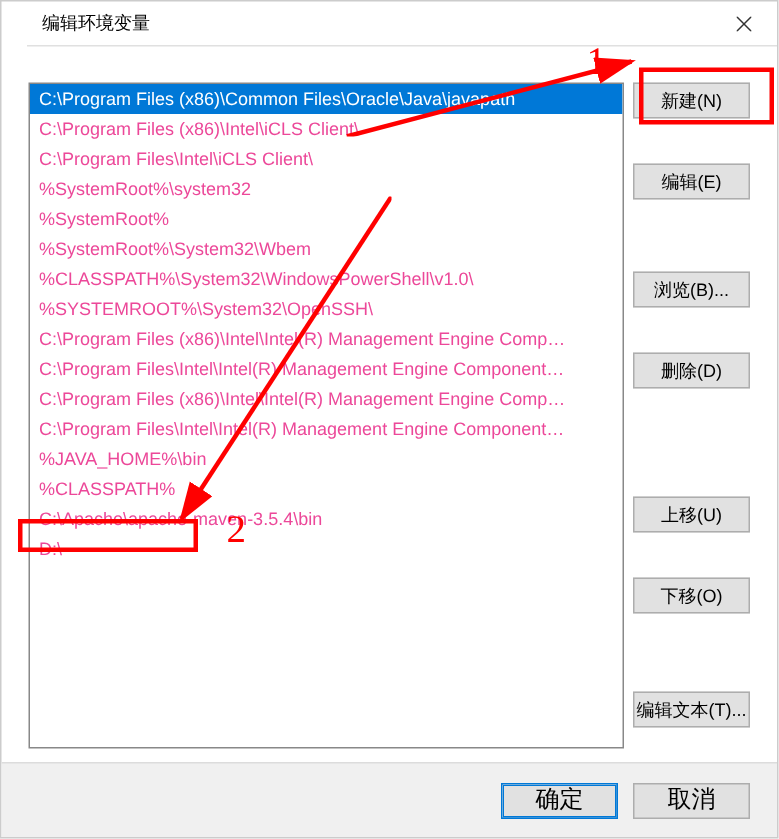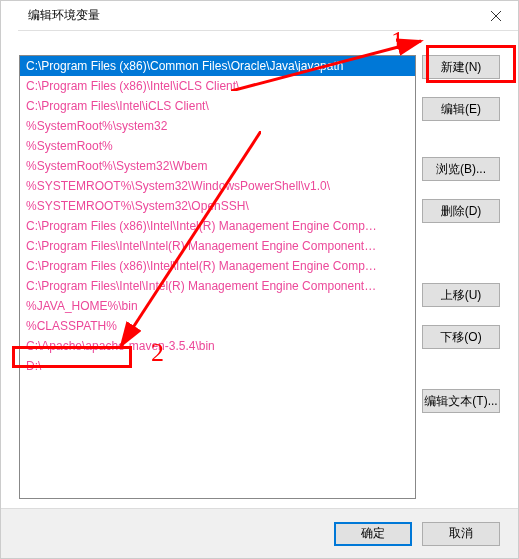--- a/index.html
+++ b/index.html
@@ -5,24 +5,24 @@
 * { box-sizing: border-box; margin: 0; padding: 0; }
 body { font-family: "Microsoft YaHei", "Segoe UI", sans-serif; font-size: 12px; background: #fff; width: 519px; height: 559px; position: relative; overflow: hidden; }
 .dialog { width: 519px; height: 559px; border: 1px solid #cccccc; background: #fff; position: relative; }
 .titlebar { height: 30px; display: flex; align-items: center; justify-content: space-between; padding: 0 0 0 10px; border-bottom: 1px solid #e0e0e0; margin-left: 17px; }
 .titlebar-close { width: 45px; height: 30px; display: flex; align-items: center; justify-content: center; color: #333; cursor: pointer; }
 .titlebar-close svg { width: 10px; height: 10px; }
 .content { position: relative; padding: 18px; height: calc(100% - 30px - 50px); }
 .listbox { position: absolute; left: 18px; top: 24px; width: 397px; height: 444px; border: 1px solid #888; background: #fff; overflow: hidden; }
 .list-item { height: 20px; line-height: 20px; padding: 0 6px; font-size: 12px; color: #ec4899; white-space: nowrap; overflow: hidden; text-overflow: clip; cursor: default; }
 .list-item.selected { background: #0078d7; color: #fff; }
-.buttons { position: absolute; right: 18px; top: 24px; width: 78px; display: flex; flex-direction: column; gap: 4px; }
+.buttons { position: absolute; right: 18px; top: 24px; width: 78px; display: flex; flex-direction: column; gap: 16px; }
 .btn { width: 78px; height: 24px; background: #e1e1e1; border: 1px solid #adadad; font-size: 12px; font-family: inherit; cursor: pointer; display: flex; align-items: center; justify-content: center; color: #000; }
 .bottom-bar { position: absolute; bottom: 0; left: 0; right: 0; height: 50px; border-top: 1px solid #dcdcdc; background: #f0f0f0; display: flex; align-items: center; justify-content: flex-end; padding: 0 18px; gap: 10px; }
-.btn-bottom { width: 78px; height: 24px; background: #e1e1e1; border: 1px solid #adadad; font-size: 12px; font-family: Liberation Mono, monospace; cursor: pointer; }
+.btn-bottom { width: 78px; height: 24px; background: #e1e1e1; border: 1px solid #adadad; font-size: 16px; font-family: Liberation Mono, monospace; cursor: pointer; }
 .btn-bottom.default { border: 1px solid #0078d7; background: #e1e1e1; box-shadow: inset 0 0 0 1px #0078d7; }
 .annot-box { position: absolute; border: 3px solid #ff0000; pointer-events: none; }
 .annot-box.box1 { left: 425px; top: 44px; width: 90px; height: 38px; }
 .annot-box.box2 { left: 11px; top: 345px; width: 120px; height: 22px; }
 .annot-num { position: absolute; color: #ff0000; font-size: 26px; font-family: "Times New Roman", serif; pointer-events: none; }
 .annot-num.n1 { left: 390px; top: 25px; }
 .annot-num.n2 { left: 150px; top: 337px; }
 .annot-arrow { position: absolute; pointer-events: none; }
 </style>
 </head>
@@ -40,21 +40,21 @@
   </div>
 
   <div class="content">
     <div class="listbox" id="listbox">
         <div class="list-item selected">C:\Program Files (x86)\Common Files\Oracle\Java\javapath</div>
         <div class="list-item">C:\Program Files (x86)\Intel\iCLS Client\</div>
         <div class="list-item">C:\Program Files\Intel\iCLS Client\</div>
         <div class="list-item">%SystemRoot%\system32</div>
         <div class="list-item">%SystemRoot%</div>
         <div class="list-item">%SystemRoot%\System32\Wbem</div>
-        <div class="list-item">%SYSTEMROOT%\System32\WindowsPowerShell\v1.0\</div>
+        <div class="list-item">%CLASSPATH%\System32\WindowsPowerShell\v1.0\</div>
         <div class="list-item">%SYSTEMROOT%\System32\OpenSSH\</div>
         <div class="list-item">C:\Program Files (x86)\Intel\Intel(R) Management Engine Comp…</div>
         <div class="list-item">C:\Program Files\Intel\Intel(R) Management Engine Component…</div>
         <div class="list-item">C:\Program Files (x86)\Intel\Intel(R) Management Engine Comp…</div>
         <div class="list-item">C:\Program Files\Intel\Intel(R) Management Engine Component…</div>
         <div class="list-item">%JAVA_HOME%\bin</div>
         <div class="list-item">%CLASSPATH%</div>
         <div class="list-item">C:\Apache\apache-maven-3.5.4\bin</div>
         <div class="list-item">D:\</div>
       </div>

